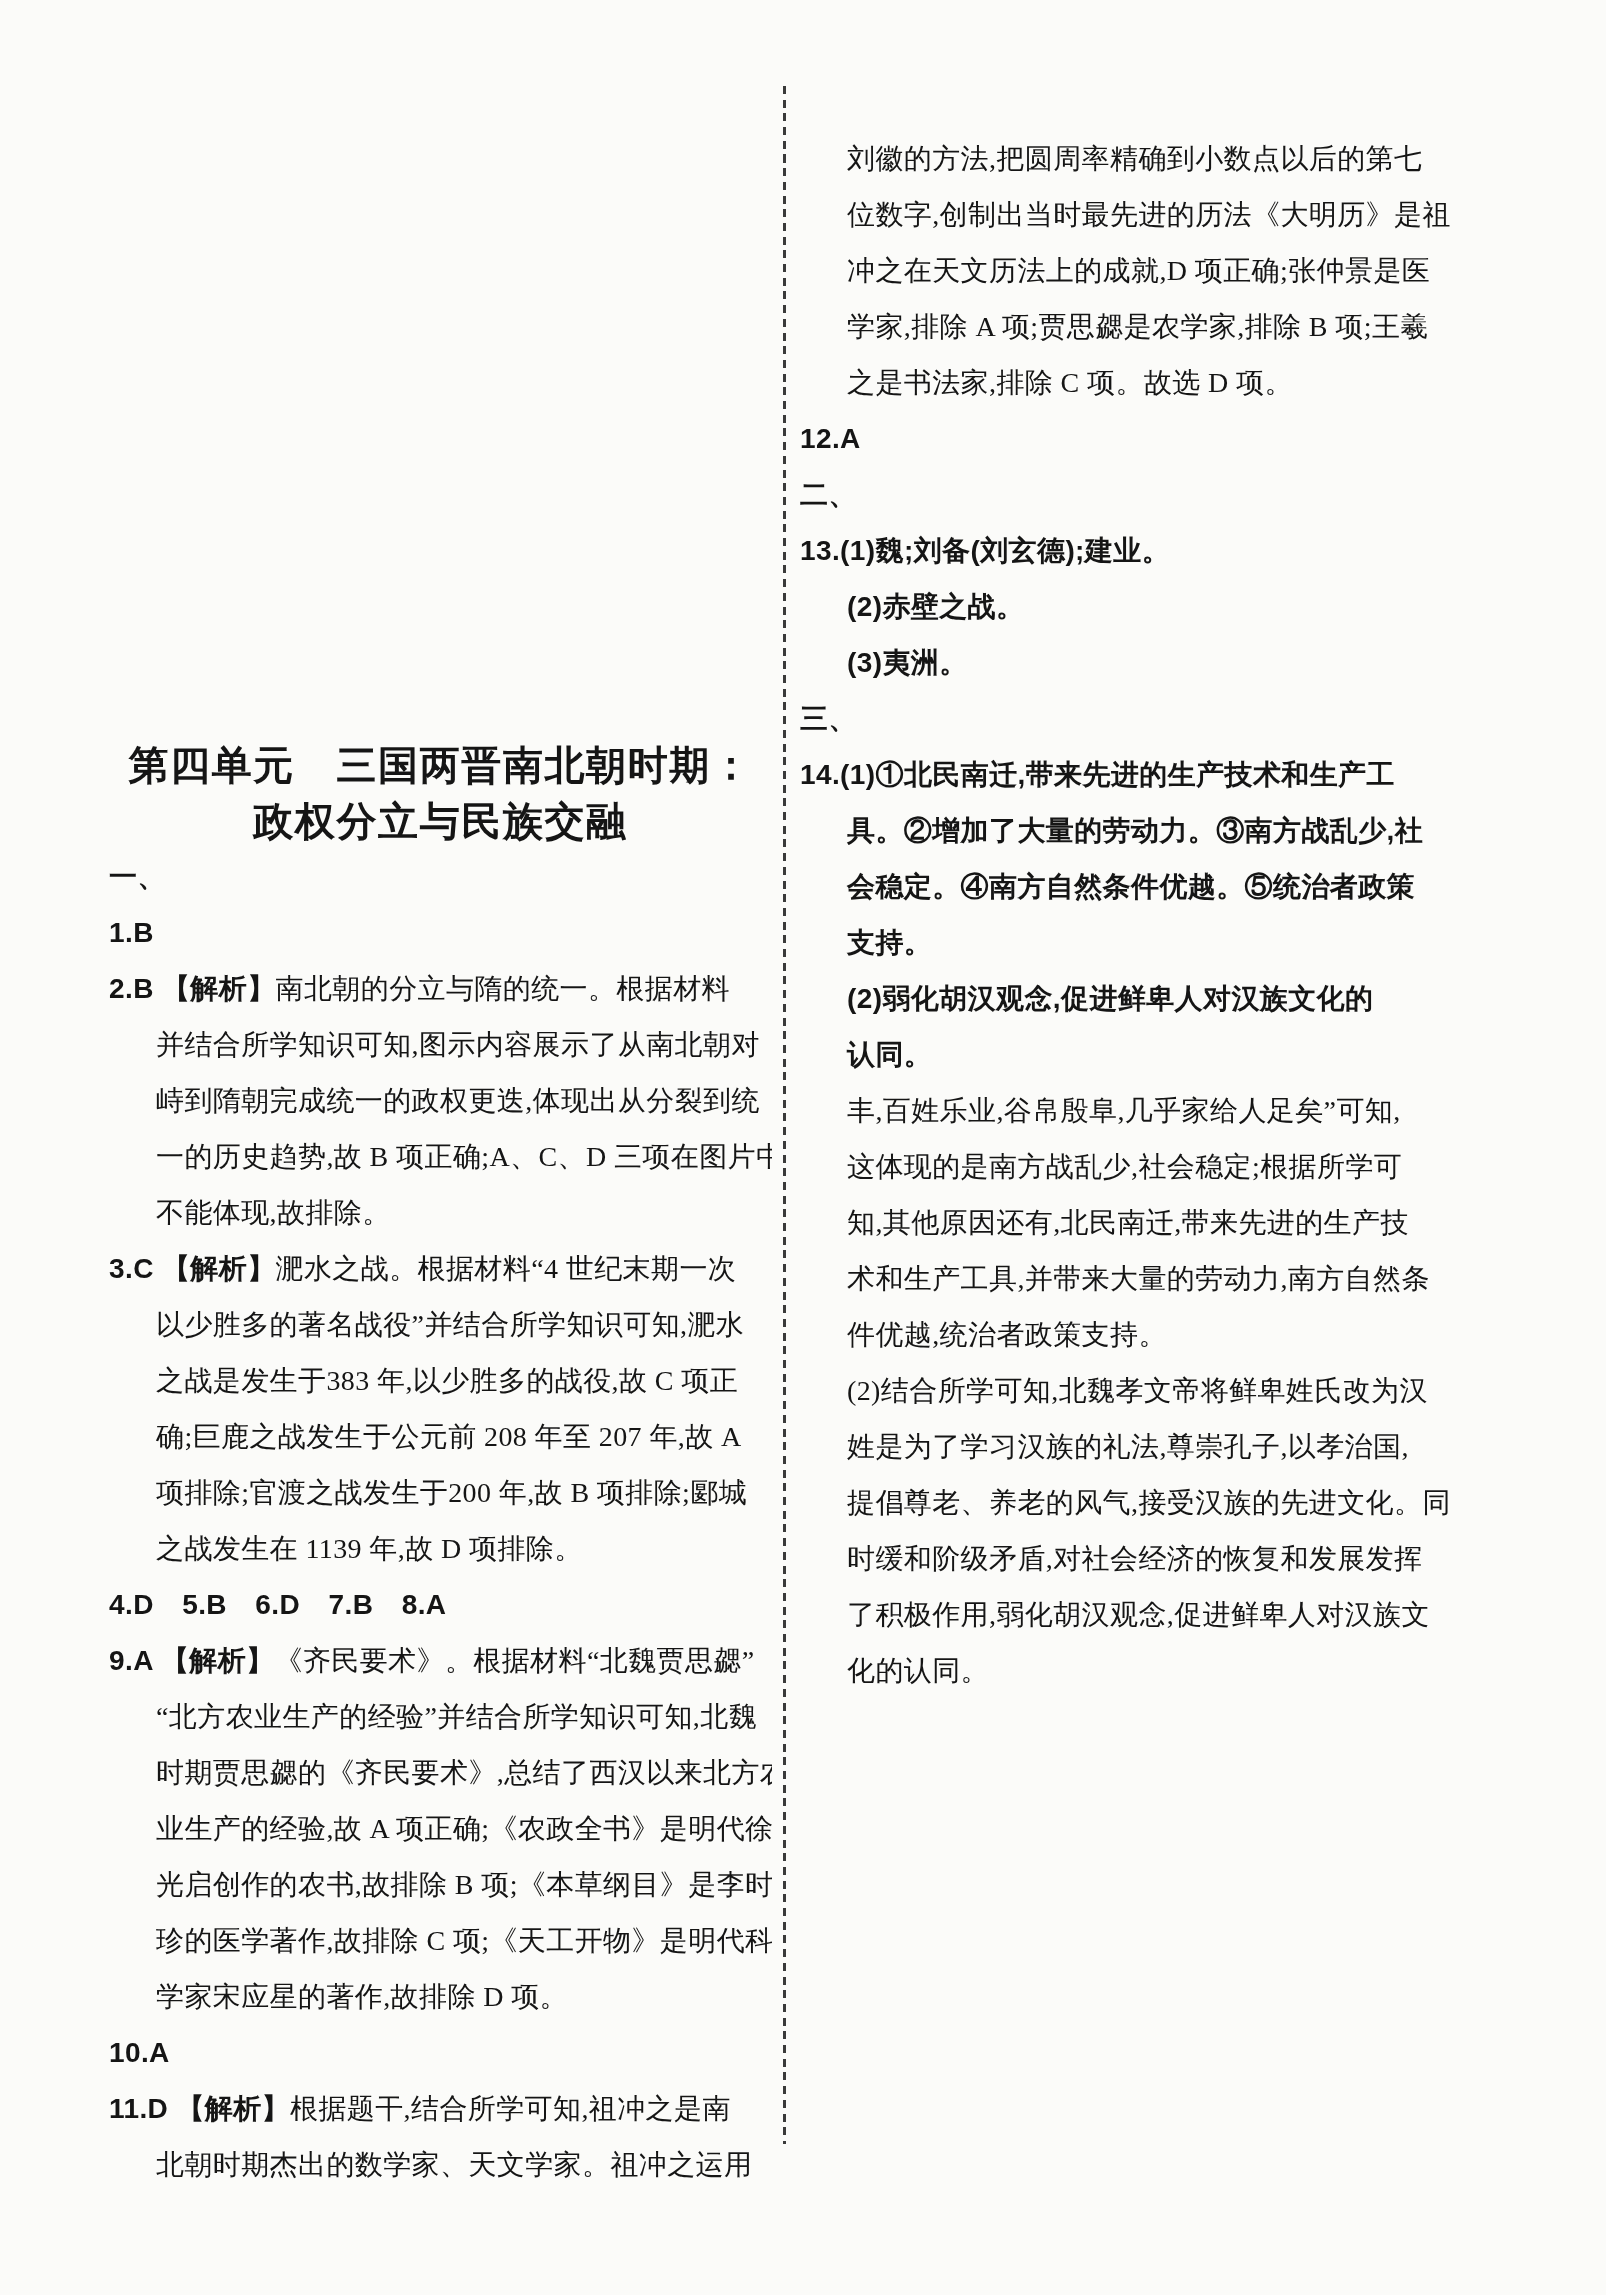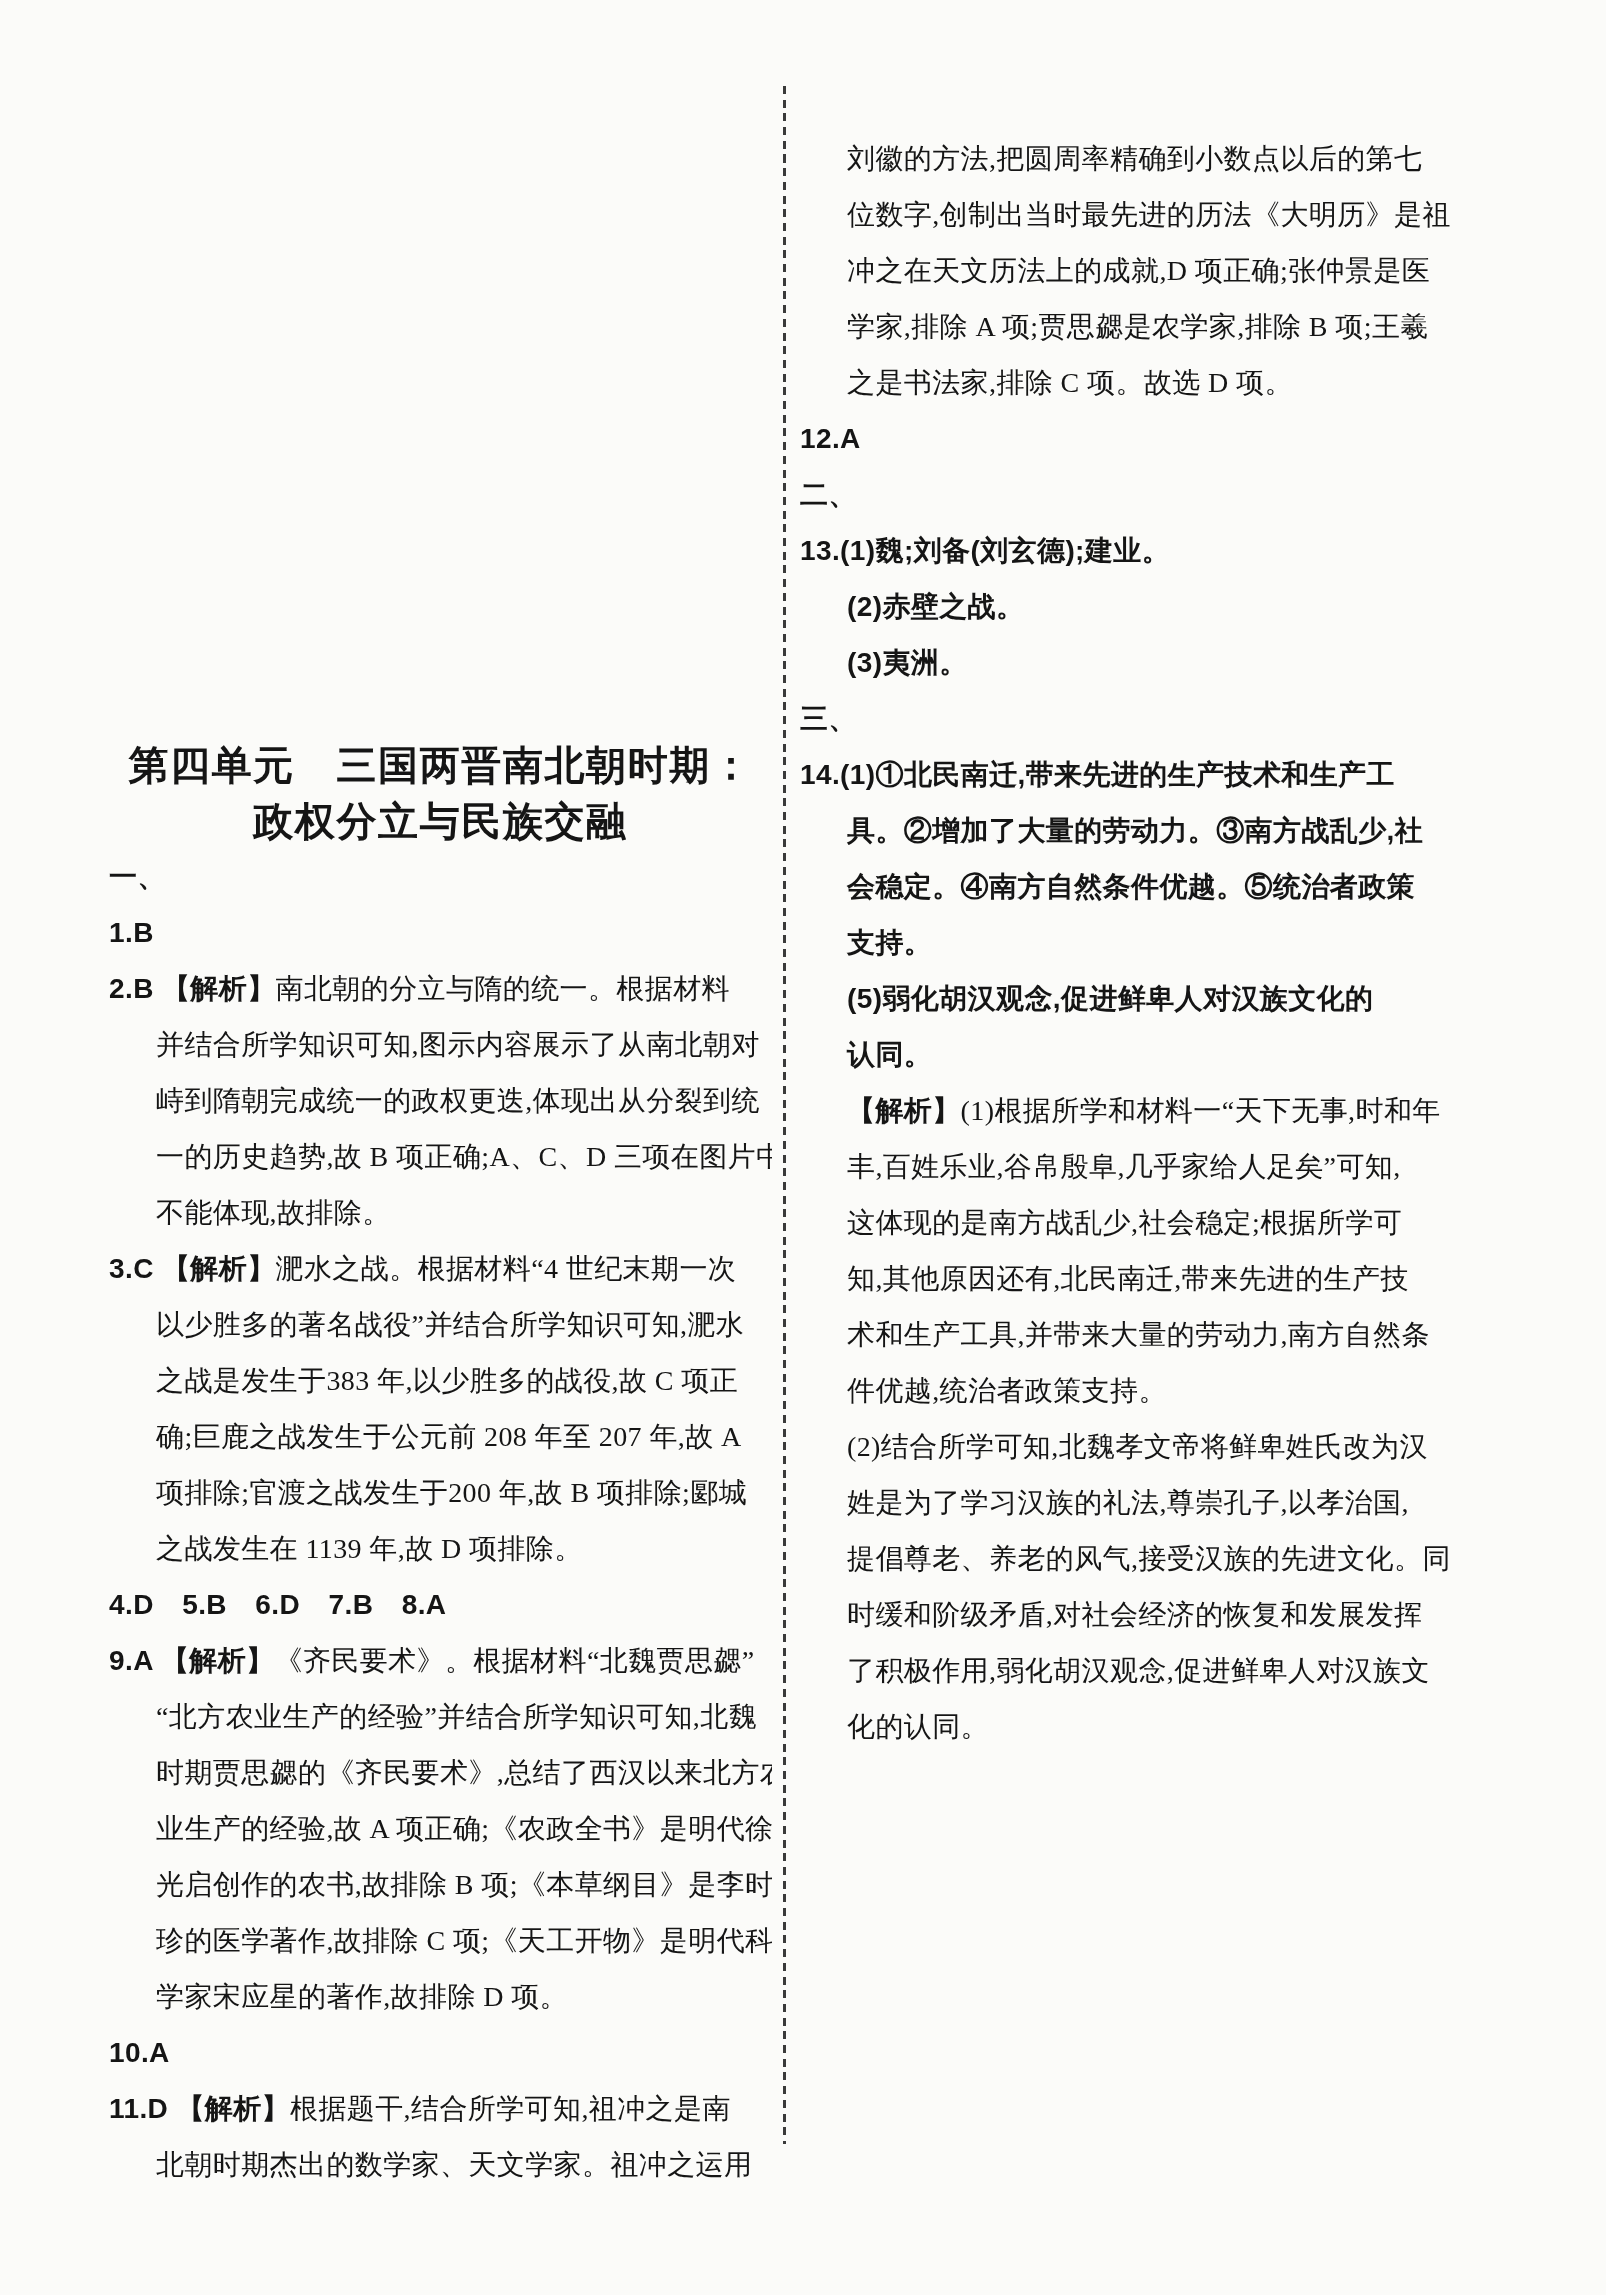--- a/index.html
+++ b/index.html
@@ -86,23 +86,22 @@
       <div class="line"><span class="seg-bold">12.A</span></div>
       <div class="line"><span class="seg-bold">二、</span></div>
       <div class="line"><span class="seg-bold">13.(1)魏;刘备(刘玄德);建业。</span></div>
       <div class="line indent"><span class="seg-bold">(2)赤壁之战。</span></div>
       <div class="line indent"><span class="seg-bold">(3)夷洲。</span></div>
       <div class="line"><span class="seg-bold">三、</span></div>
       <div class="line"><span class="seg-bold">14.(1)①北民南迁,带来先进的生产技术和生产工</span></div>
       <div class="line indent"><span class="seg-bold">具。②增加了大量的劳动力。③南方战乱少,社</span></div>
       <div class="line indent"><span class="seg-bold">会稳定。④南方自然条件优越。⑤统治者政策</span></div>
       <div class="line indent"><span class="seg-bold">支持。</span></div>
-      <div class="line indent"><span class="seg-bold">(5)弱化胡汉观念,促进鲜卑人对汉族文化的</span></div>
+      <div class="line indent"><span class="seg-bold">(2)弱化胡汉观念,促进鲜卑人对汉族文化的</span></div>
       <div class="line indent"><span class="seg-bold">认同。</span></div>
-      <div class="line indent"><span class="seg-bold">【解析】</span><span class="seg-normal">(1)根据所学和材料一“天下无事,时和年</span></div>
       <div class="line indent"><span class="seg-normal">丰,百姓乐业,谷帛殷阜,几乎家给人足矣”可知,</span></div>
       <div class="line indent"><span class="seg-normal">这体现的是南方战乱少,社会稳定;根据所学可</span></div>
       <div class="line indent"><span class="seg-normal">知,其他原因还有,北民南迁,带来先进的生产技</span></div>
       <div class="line indent"><span class="seg-normal">术和生产工具,并带来大量的劳动力,南方自然条</span></div>
       <div class="line indent"><span class="seg-normal">件优越,统治者政策支持。</span></div>
       <div class="line indent"><span class="seg-normal">(2)结合所学可知,北魏孝文帝将鲜卑姓氏改为汉</span></div>
       <div class="line indent"><span class="seg-normal">姓是为了学习汉族的礼法,尊崇孔子,以孝治国,</span></div>
       <div class="line indent"><span class="seg-normal">提倡尊老、养老的风气,接受汉族的先进文化。同</span></div>
       <div class="line indent"><span class="seg-normal">时缓和阶级矛盾,对社会经济的恢复和发展发挥</span></div>
       <div class="line indent"><span class="seg-normal">了积极作用,弱化胡汉观念,促进鲜卑人对汉族文</span></div>

